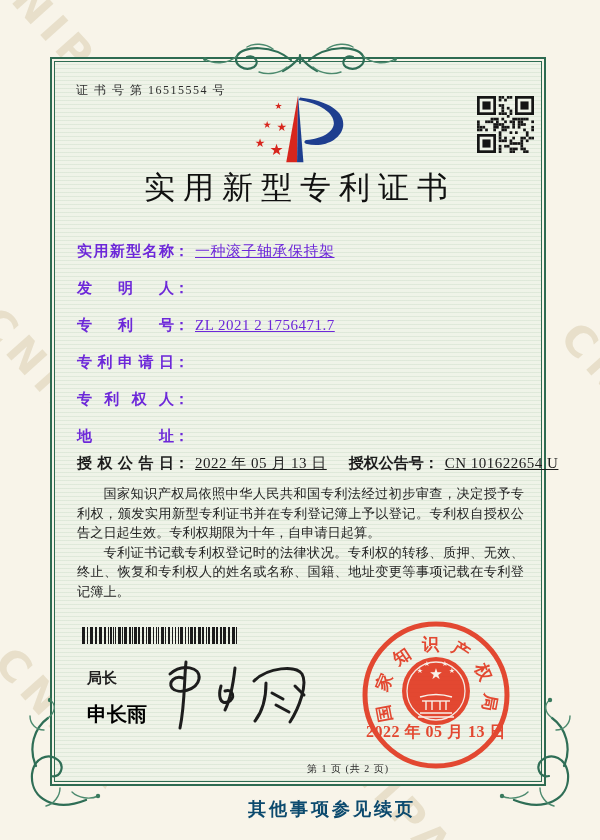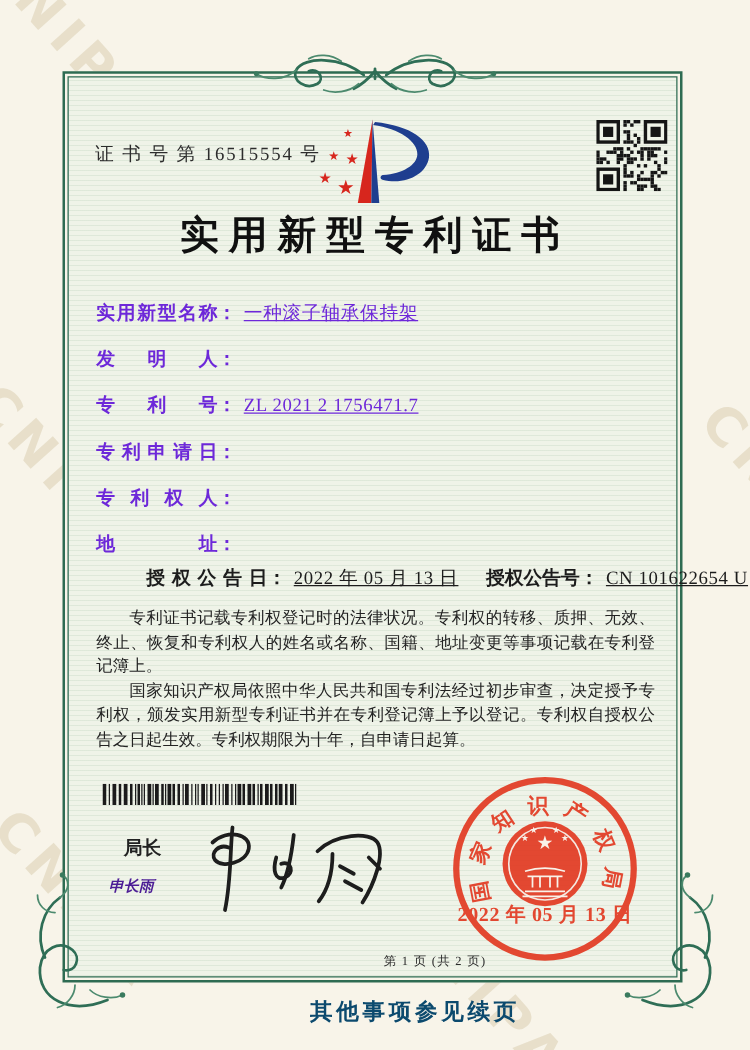--- a/index.html
+++ b/index.html
@@ -18,46 +18,46 @@
   .frame-inner{width:100%;height:100%;border:1px solid #2e6b52;box-sizing:border-box;
          background-color:#eff3e8;
          background-image:repeating-linear-gradient(0deg,
             rgba(110,160,120,0.13) 0px, rgba(110,160,120,0.13) 1px,
             rgba(255,255,255,0) 1px, rgba(255,255,255,0) 4px);}
 
   .ornament{position:absolute;pointer-events:none;}
   .orn-stroke{fill:none;stroke:#2f6e56;stroke-width:2.2;stroke-linecap:round;}
   .orn-stroke.thin{stroke-width:1.4;stroke:#4c8a6e;}
 
-  .cert-no{position:absolute;left:76px;top:114px;font-size:15px;letter-spacing:1.5px;color:#2c2c2c;}
+  .cert-no{position:absolute;left:76px;top:82px;font-size:12px;letter-spacing:1.5px;color:#2c2c2c;}
 
   .logo{position:absolute;left:246px;top:88px;width:108px;height:80px;}
   .qr{position:absolute;left:477px;top:96px;width:57px;height:57px;}
 
   .title{position:absolute;left:0;top:167px;width:100%;text-align:center;
-         font-size:31px;font-weight:bold;letter-spacing:8px;color:#101010;}
+         font-size:31px;font-weight:normal;letter-spacing:8px;color:#101010;}
 
   .fields{position:absolute;left:77px;top:240px;width:450px;font-size:15px;color:#6d28d9;}
   .frow{display:flex;margin-bottom:14px;line-height:23px;white-space:nowrap;}
   .flabel{display:inline-block;width:97px;text-align:justify;text-align-last:justify;font-weight:600;}
   .fsep{font-weight:600;margin-right:6px;}
   .fvalue{letter-spacing:0.5px;text-decoration:underline;}
 
   .grant-row{position:absolute;left:77px;top:452px;width:450px;display:flex;
-             font-size:15px;color:#1c1c1c;line-height:23px;white-space:nowrap;margin-left:40px;}
+             font-size:15px;color:#1c1c1c;line-height:23px;white-space:nowrap;}
   .grant-row .group2{margin-left:22px;}
 
   .body-text{position:absolute;left:77px;top:484px;width:447px;font-size:13.2px;
              line-height:19.5px;color:#232323;text-align:justify;}
   .body-text p{margin:0;text-indent:2em;}
 
   .barcode{position:absolute;left:82px;top:627px;width:157px;height:17px;}
 
-  .signer-title{position:absolute;left:87px;top:669px;font-size:15px;font-weight:600;color:#222;margin-left:12px;}
-  .signer-name{position:absolute;left:87px;top:701px;font-size:12px;font-weight:600;color:#4c1d95;font-style:italic;}
+  .signer-title{position:absolute;left:87px;top:669px;font-size:15px;font-weight:600;color:#222;}
+  .signer-name{position:absolute;left:87px;top:701px;font-size:20px;font-weight:600;color:#000000;}
   .signature{position:absolute;left:148px;top:646px;width:178px;height:94px;}
 
   .seal{position:absolute;left:354px;top:613px;width:164px;height:164px;z-index:5;opacity:0.92;}
 
   .footer-page{position:absolute;left:0;top:762px;width:100%;text-align:center;
                font-size:10px;color:#2a2a2a;letter-spacing:1px;padding-left:48px;}
   .cont-note{position:absolute;left:0;top:797px;width:100%;text-align:center;
              font-size:18px;font-weight:600;letter-spacing:3px;color:#0c4a6e;padding-left:32px;}
 </style>
 </head>
@@ -280,22 +280,22 @@
   <div class="grant-row">
     <span>
       <span class="flabel">授权公告日</span><span class="fsep">：</span><span class="fvalue">2022 年 05 月 13 日</span>
     </span>
     <span class="group2">
       <span style="font-weight:600">授权公告号</span><span class="fsep">：</span><span class="fvalue">CN 101622654 U</span>
     </span>
   </div>
 
   <div class="body-text">
+    <p>国家知识产权局依照中华人民共和国专利法经过初步审查，决定授予专利权，颁发实用新型专利证书并在专利登记簿上予以登记。专利权自授权公告之日起生效。专利权期限为十年，自申请日起算。</p>
     <p>专利证书记载专利权登记时的法律状况。专利权的转移、质押、无效、终止、恢复和专利权人的姓名或名称、国籍、地址变更等事项记载在专利登记簿上。</p>
-    <p>国家知识产权局依照中华人民共和国专利法经过初步审查，决定授予专利权，颁发实用新型专利证书并在专利登记簿上予以登记。专利权自授权公告之日起生效。专利权期限为十年，自申请日起算。</p>
   </div>
 
   <svg class="barcode" id="barcode" viewBox="0 0 157 17" preserveAspectRatio="none">
       <rect x="0" y="0" width="3" height="17" fill="#1b1b1b"></rect>
       <rect x="5" y="0" width="1" height="17" fill="#1b1b1b"></rect>
       <rect x="8" y="0" width="3" height="17" fill="#1b1b1b"></rect>
       <rect x="13" y="0" width="2" height="17" fill="#1b1b1b"></rect>
       <rect x="17" y="0" width="3" height="17" fill="#1b1b1b"></rect>
       <rect x="22" y="0" width="2" height="17" fill="#1b1b1b"></rect>
       <rect x="26" y="0" width="1" height="17" fill="#1b1b1b"></rect>

